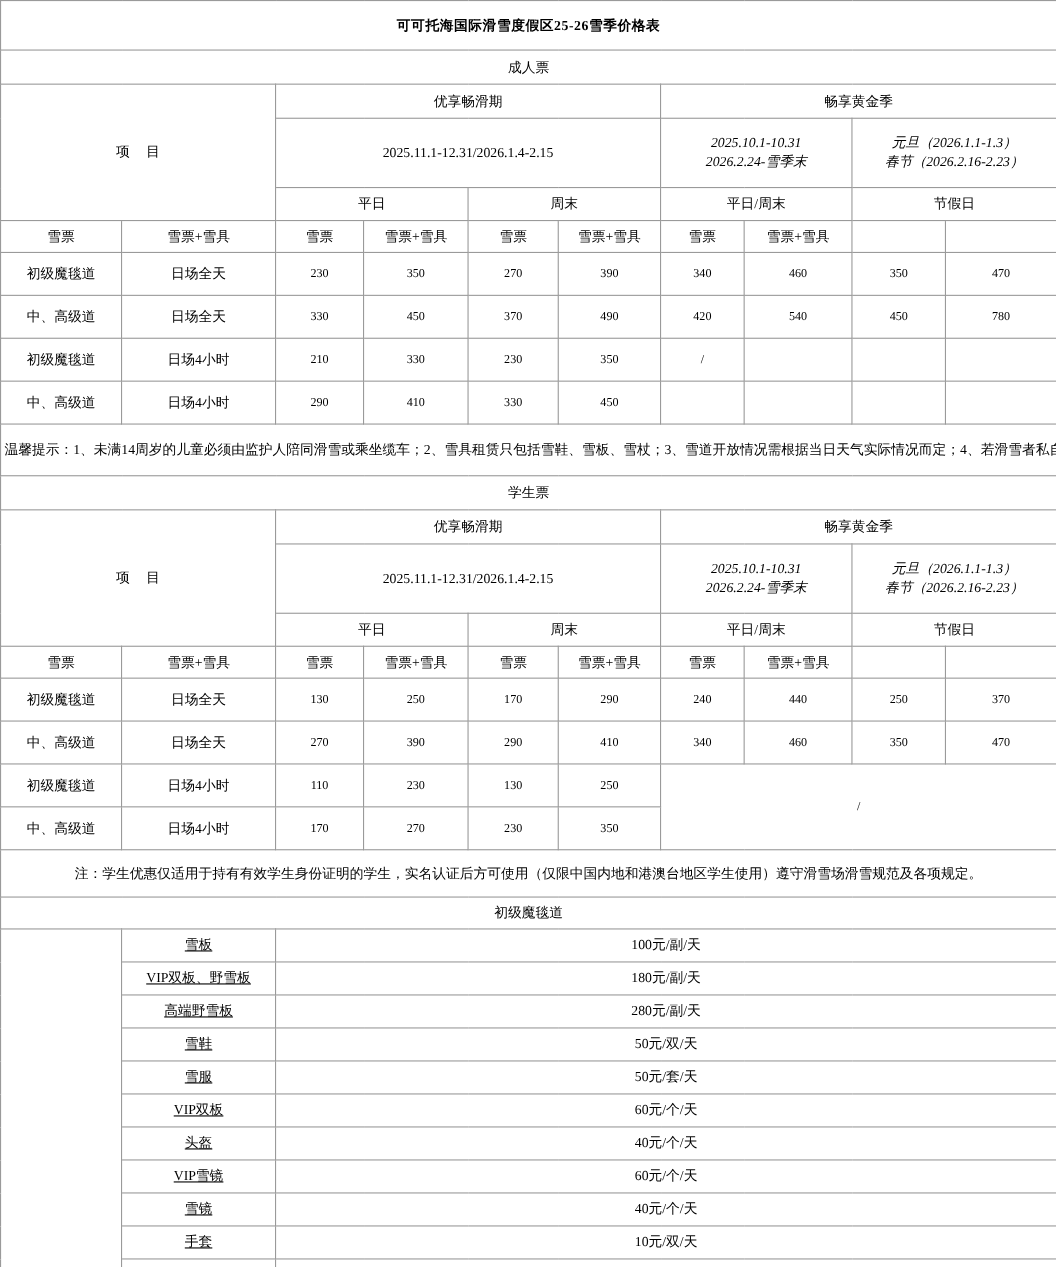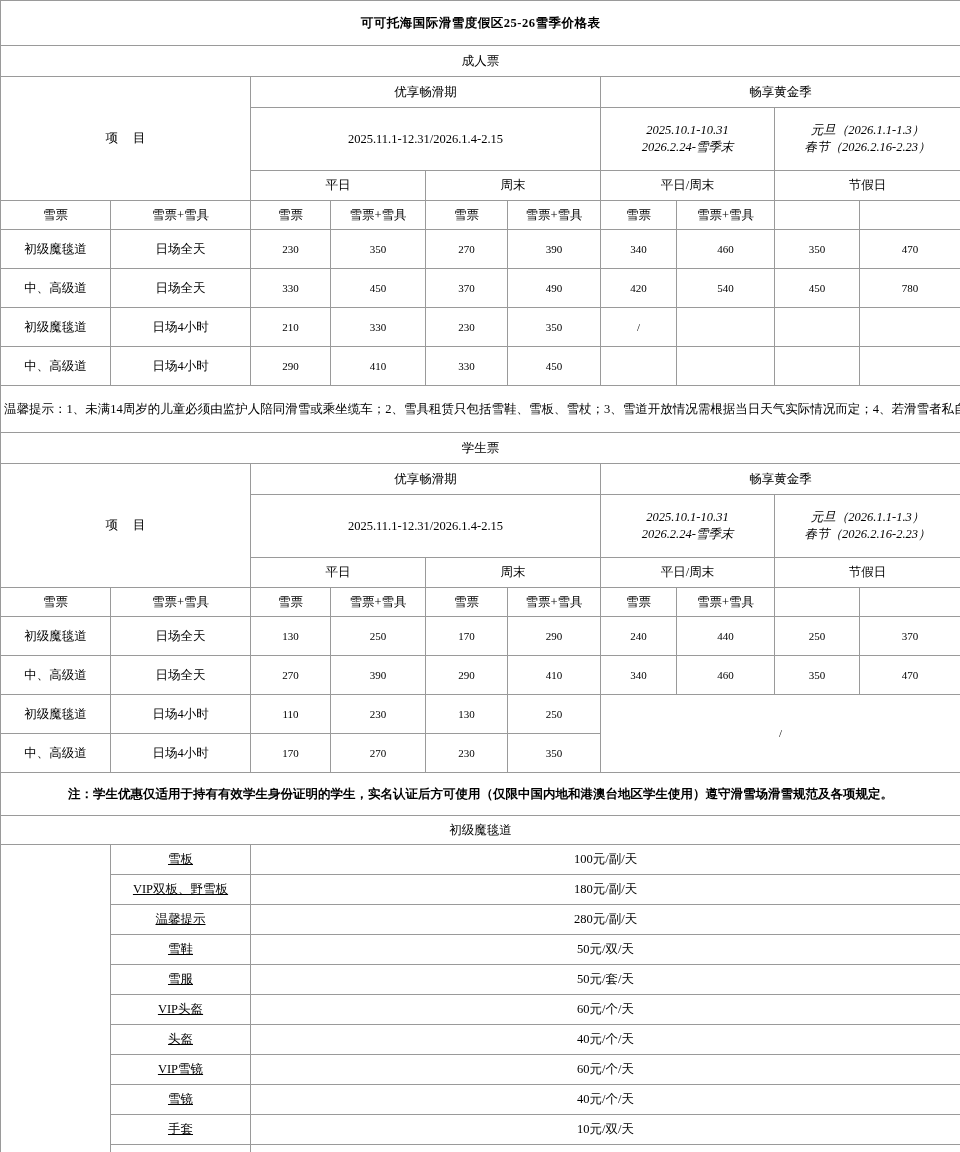--- a/index.html
+++ b/index.html
@@ -84,21 +84,20 @@
     height: 42px;
     white-space: normal;
     padding: 3px 6px;
   }
   td.note-student {
     font-size: 12.5px;
     line-height: 1.4;
     height: 38px;
     white-space: normal;
     padding: 2px 4px;
-    font-weight: bold;
   }
   td.rental-title {
     font-size: 13.5px;
     height: 24px;
   }
   td.rental-name {
     font-size: 13px;
     height: 25px;
     text-decoration: underline;
   }
@@ -320,33 +319,33 @@
       <tr>
         <td class="rental-blank" rowspan="15"></td>
         <td class="rental-name">雪板</td>
         <td class="rental-price" colspan="8">100元/副/天</td>
       </tr>
       <tr>
         <td class="rental-name">VIP双板、野雪板</td>
         <td class="rental-price" colspan="8">180元/副/天</td>
       </tr>
       <tr>
-        <td class="rental-name">温馨提示</td>
+        <td class="rental-name">高端野雪板</td>
         <td class="rental-price" colspan="8">280元/副/天</td>
       </tr>
       <tr>
         <td class="rental-name">雪鞋</td>
         <td class="rental-price" colspan="8">50元/双/天</td>
       </tr>
       <tr>
         <td class="rental-name">雪服</td>
         <td class="rental-price" colspan="8">50元/套/天</td>
       </tr>
       <tr>
-        <td class="rental-name">VIP头盔</td>
+        <td class="rental-name">VIP双板</td>
         <td class="rental-price" colspan="8">60元/个/天</td>
       </tr>
       <tr>
         <td class="rental-name">头盔</td>
         <td class="rental-price" colspan="8">40元/个/天</td>
       </tr>
       <tr>
         <td class="rental-name">VIP雪镜</td>
         <td class="rental-price" colspan="8">60元/个/天</td>
       </tr>

